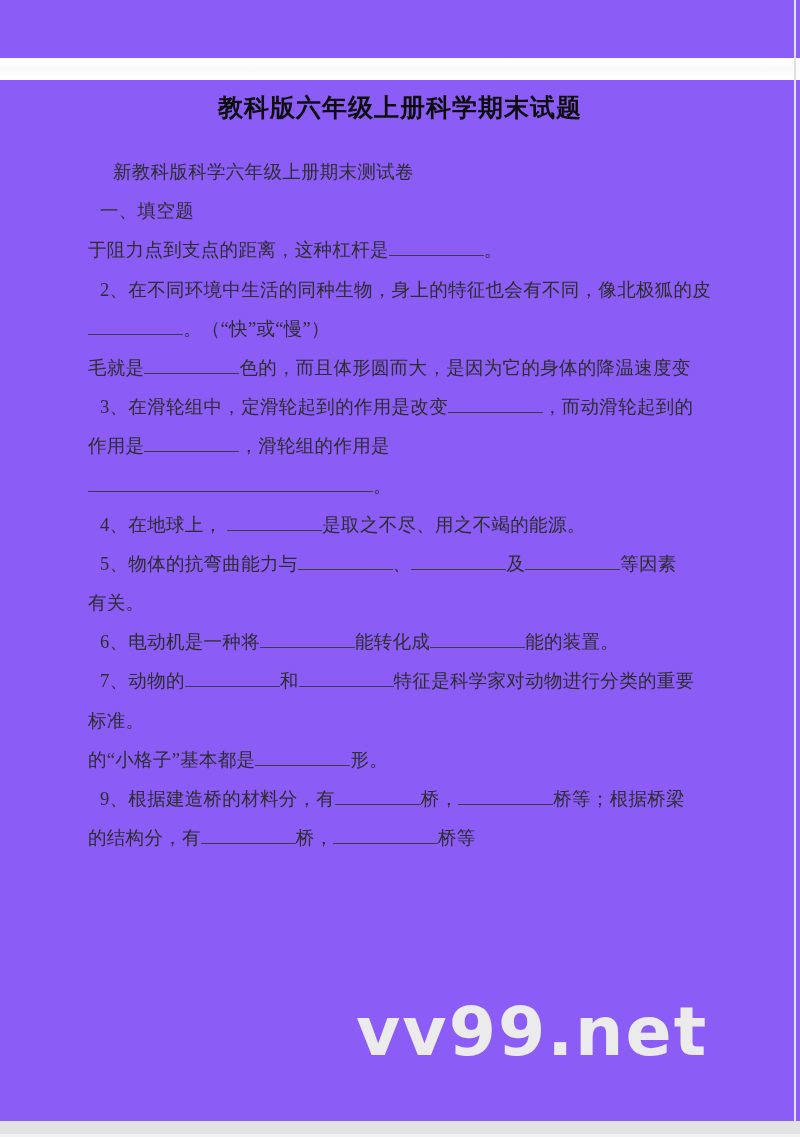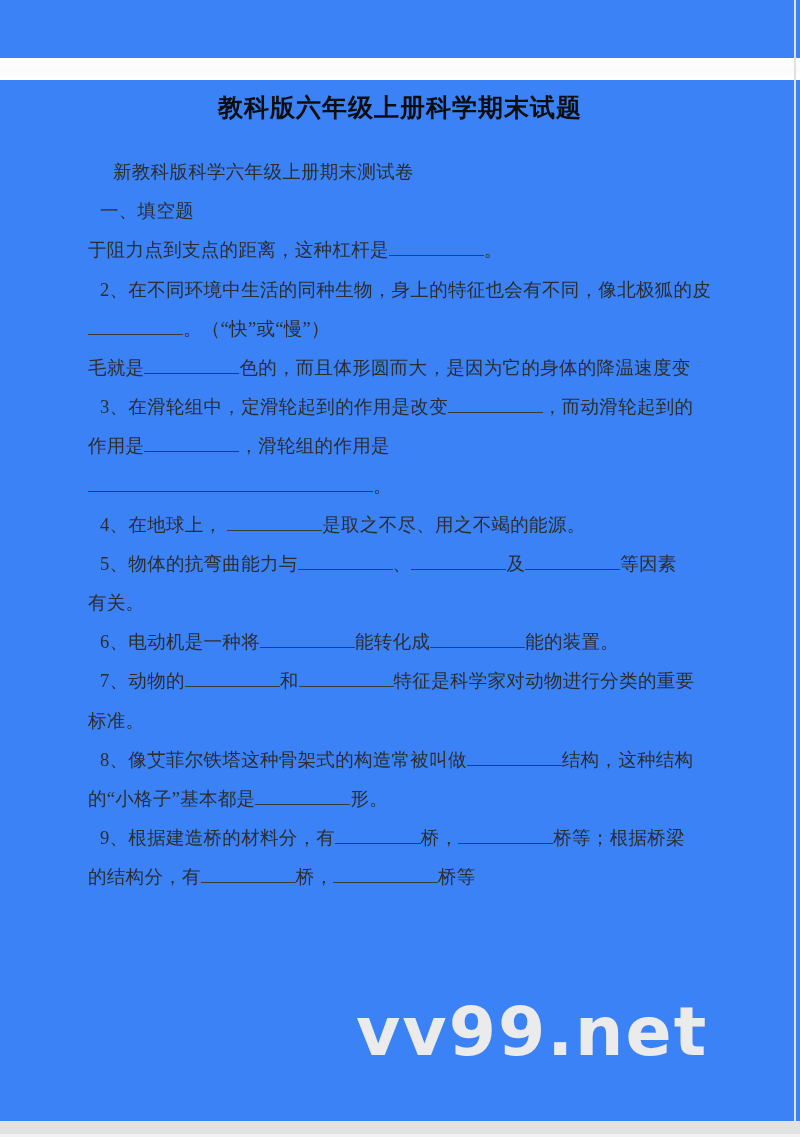--- a/index.html
+++ b/index.html
@@ -4,21 +4,21 @@
 <style>
   html, body {
     margin: 0;
     padding: 0;
     background: #ffffff;
   }
   .page {
     position: relative;
     width: 800px;
     height: 1137px;
-    background: #3b82f6;
+    background: #8b5cf6;
     overflow: hidden;
     font-family: "Liberation Serif", "DejaVu Serif", serif;
   }
   .scan-shade-top {
     position: absolute;
     top: 58px;
     left: 0;
     width: 100%;
     height: 22px;
     background: linear-gradient(#ffffff, #fafafa 50%, #ffffff);
@@ -111,21 +111,20 @@
       <div class="line">毛就是<span class="blank" style="width:95px"></span>色的，而且体形圆而大，是因为它的身体的降温速度变</div>
       <div class="line indent-sm">3、在滑轮组中，定滑轮起到的作用是改变<span class="blank" style="width:95px"></span>，而动滑轮起到的</div>
       <div class="line">作用是<span class="blank" style="width:95px"></span>，滑轮组的作用是</div>
       <div class="line"><span class="blank" style="width:285px"></span>。</div>
       <div class="line indent-sm">4、在地球上， <span class="blank" style="width:95px"></span>是取之不尽、用之不竭的能源。</div>
       <div class="line indent-sm">5、物体的抗弯曲能力与<span class="blank" style="width:95px"></span>、<span class="blank" style="width:95px"></span>及<span class="blank" style="width:95px"></span>等因素</div>
       <div class="line">有关。</div>
       <div class="line indent-sm">6、电动机是一种将<span class="blank" style="width:95px"></span>能转化成<span class="blank" style="width:95px"></span>能的装置。</div>
       <div class="line indent-sm">7、动物的<span class="blank" style="width:95px"></span>和<span class="blank" style="width:95px"></span>特征是科学家对动物进行分类的重要</div>
       <div class="line">标准。</div>
-      <div class="line indent-sm">8、像艾菲尔铁塔这种骨架式的构造常被叫做<span class="blank" style="width:95px"></span>结构，这种结构</div>
       <div class="line">的“小格子”基本都是<span class="blank" style="width:95px"></span>形。</div>
       <div class="line indent-sm">9、根据建造桥的材料分，有<span class="blank" style="width:85.5px"></span>桥，<span class="blank" style="width:95px"></span>桥等；根据桥梁</div>
       <div class="line">的结构分，有<span class="blank" style="width:95px"></span>桥，<span class="blank" style="width:104.5px"></span>桥等</div>
     </div>
 
   <div class="watermark">vv99.net</div>
 
   <div class="page-edge-right"></div>
   <div class="scan-band-bottom"></div>
   <div class="scan-band-bottom-lower"></div>

